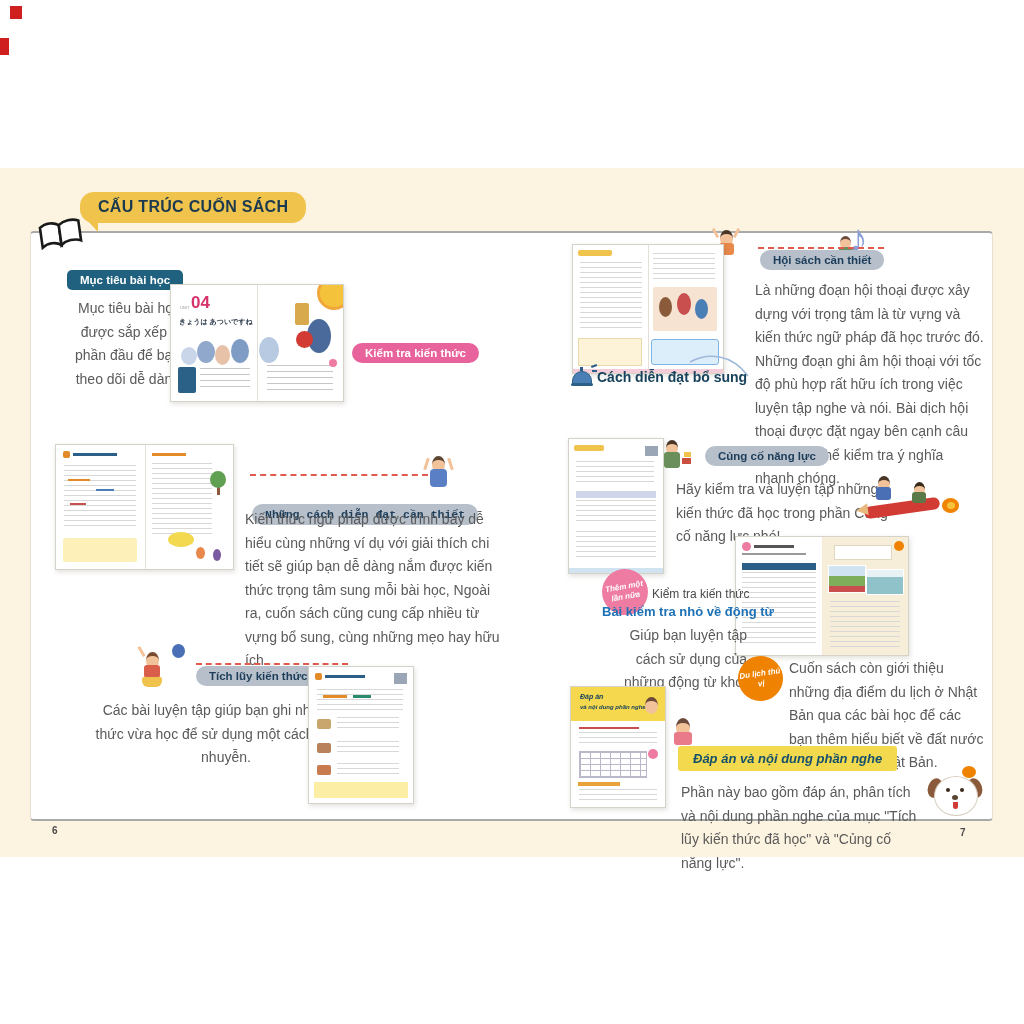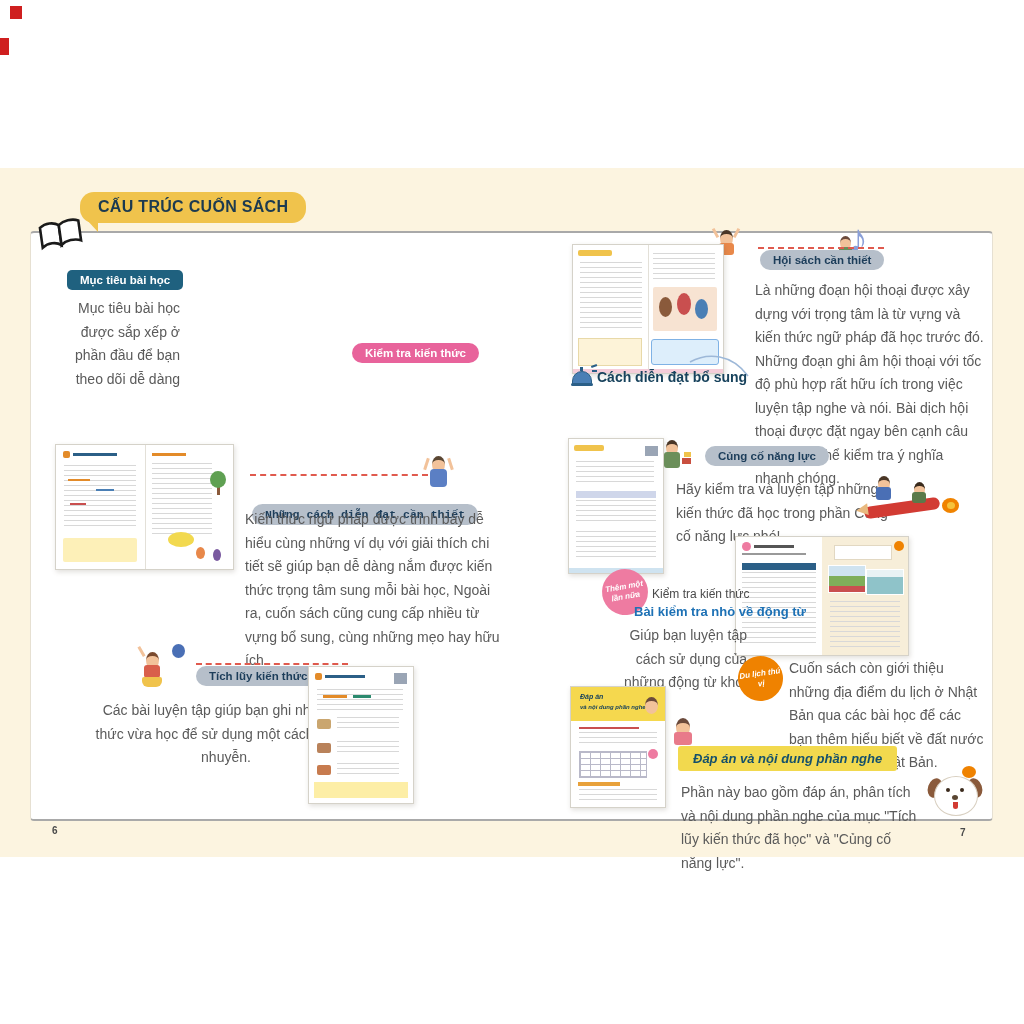--- a/index.html
+++ b/index.html
@@ -53,20 +53,41 @@
   <div class="abs title-badge">CẤU TRÚC CUỐN SÁCH</div>
   <div class="abs title-tail"></div>
   <svg class="abs" style="left:38px;top:218px;transform:rotate(-8deg);" width="46" height="32" viewBox="0 0 46 32">
     <path d="M3 7 C9 3 17 3 22 7 L22 27 C17 23 9 23 3 27 Z" fill="#fff" stroke="#1a1a1a" stroke-width="2.6"></path>
     <path d="M42 5 C36 2 27 3 22 7 L22 27 C27 23 36 22 42 25 Z" fill="#fff" stroke="#1a1a1a" stroke-width="2.6"></path>
   </svg>
 
   <div class="abs badge badge-blue" style="left:67px;top:270px;">Mục tiêu bài học</div>
   <div class="abs body-text t-right" style="left:52px;top:297px;width:128px;">Mục tiêu bài học được sắp xếp ở phần đầu để bạn theo dõi dễ dàng</div>
 
+  <div class="abs thumb" style="left:170px;top:284px;width:172px;height:116px;">
+    <div class="divider"></div>
+    <div class="shape" style="left:9px;top:20px;font-size:4px;color:#999;">UNIT</div>
+    <div class="shape" style="left:20px;top:8px;font-size:17px;font-weight:bold;color:#d6336c;">04</div>
+    <div class="shape" style="left:8px;top:32px;font-size:7px;font-weight:bold;color:#2b3a4a;white-space:nowrap;">きょうは あついですね</div>
+    <div class="shape blob" style="right:-8px;top:-9px;width:28px;height:28px;background:#f5c33b;border:3px solid #f0a63a;"></div>
+
+    <div class="shape blob" style="left:10px;top:62px;width:16px;height:18px;background:#c9d6ea;"></div>
+    <div class="shape blob" style="left:26px;top:56px;width:18px;height:22px;background:#8fa8cc;"></div>
+    <div class="shape blob" style="left:44px;top:60px;width:15px;height:20px;background:#e8c2a8;"></div>
+    <div class="shape blob" style="left:60px;top:54px;width:18px;height:24px;background:#7f9cc4;"></div>
+    <div class="shape blob" style="left:88px;top:52px;width:20px;height:26px;background:#b8c9e2;"></div>
+    <div class="shape" style="right:34px;top:18px;width:14px;height:22px;background:#d9a94e;border-radius:2px;"></div>
+    <div class="shape blob" style="right:12px;top:34px;width:24px;height:34px;background:#4a6a9c;"></div>
+    <div class="shape blob" style="right:30px;top:46px;width:17px;height:17px;background:#d23b33;"></div>
+
+    <div class="shape" style="left:7px;bottom:8px;width:18px;height:26px;background:#2b6087;border-radius:2px;"></div>
+    <div class="shape lines" style="left:29px;bottom:9px;width:50px;height:24px;"></div>
+    <div class="shape lines" style="right:10px;bottom:10px;width:66px;height:26px;"></div>
+    <div class="shape blob" style="right:6px;bottom:34px;width:8px;height:8px;background:#ee7ba1;"></div>
+  </div>
 
   <div class="abs badge badge-pink" style="left:352px;top:343px;">Kiểm tra kiến thức</div>
 
   <div class="abs thumb" style="left:55px;top:444px;width:177px;height:124px;">
     <div class="divider"></div>
     <div class="shape" style="left:7px;top:6px;width:7px;height:7px;background:#e38b29;border-radius:2px;"></div>
     <div class="shape" style="left:17px;top:8px;width:44px;height:2.5px;background:#2b5f87;"></div>
     <div class="shape lines-lt" style="left:8px;top:20px;width:72px;height:64px;"></div>
     <div class="shape" style="left:12px;top:34px;width:22px;height:2px;background:#e38b29;"></div>
     <div class="shape" style="left:40px;top:44px;width:18px;height:2px;background:#4a7fb5;"></div>
@@ -203,21 +224,21 @@
     <div class="shape" style="left:86px;top:0;width:86px;height:118px;background:#f7eed9;"></div>
     <div class="shape" style="left:98px;top:8px;width:56px;height:13px;background:#fff;border:1px solid #e2d8c2;"></div>
     <div class="shape blob" style="right:4px;top:4px;width:10px;height:10px;background:#ef8200;"></div>
     <div class="shape" style="left:92px;top:28px;width:36px;height:26px;background:linear-gradient(#cfe3f0 40%,#7fae5a 40% 75%,#c94f4f 75%);border:1px solid #fff;"></div>
     <div class="shape" style="left:130px;top:32px;width:36px;height:24px;background:linear-gradient(#e8f2f4 30%,#8fc3c9 30%);border:1px solid #fff;"></div>
     <div class="shape lines-lt" style="left:94px;top:64px;width:70px;height:46px;"></div>
   </div>
 
   <div class="abs circle-badge c-pink" style="left:602px;top:569px;">Thêm một lần nữa</div>
   <div class="abs kicker" style="left:652px;top:587px;">Kiểm tra kiến thức</div>
-  <div class="abs quiz-title" style="left:634px;top:604px;">Bài kiểm tra nhỏ về động từ</div>
+  <div class="abs quiz-title" style="left:602px;top:604px;">Bài kiểm tra nhỏ về động từ</div>
   <div class="abs body-text t-right" style="left:597px;top:624px;width:150px;">Giúp bạn luyện tập cách sử dụng của những động từ khó.</div>
 
   <div class="abs circle-badge c-orange" style="left:738px;top:656px;">Du lịch thú vị</div>
   <div class="abs body-text" style="left:789px;top:657px;width:196px;">Cuốn sách còn giới thiệu những địa điểm du lịch ở Nhật Bản qua các bài học để các bạn thêm hiểu biết về đất nước và con người Nhật Bản.</div>
 
   <div class="abs thumb" style="left:570px;top:686px;width:94px;height:120px;">
     <div class="shape" style="left:0;top:0;width:100%;height:34px;background:#f5d84e;"></div>
     <div class="shape" style="left:9px;top:6px;font-size:7px;font-style:italic;font-weight:bold;color:#17425c;">Đáp án</div>
     <div class="shape" style="left:9px;top:17px;font-size:6px;font-style:italic;font-weight:bold;color:#17425c;">và nội dung phần nghe</div>
     <div class="shape blob" style="right:7px;top:10px;width:13px;height:13px;background:#f2c29a;border-top:4px solid #6b4a3b;border-radius:50%;"></div>

